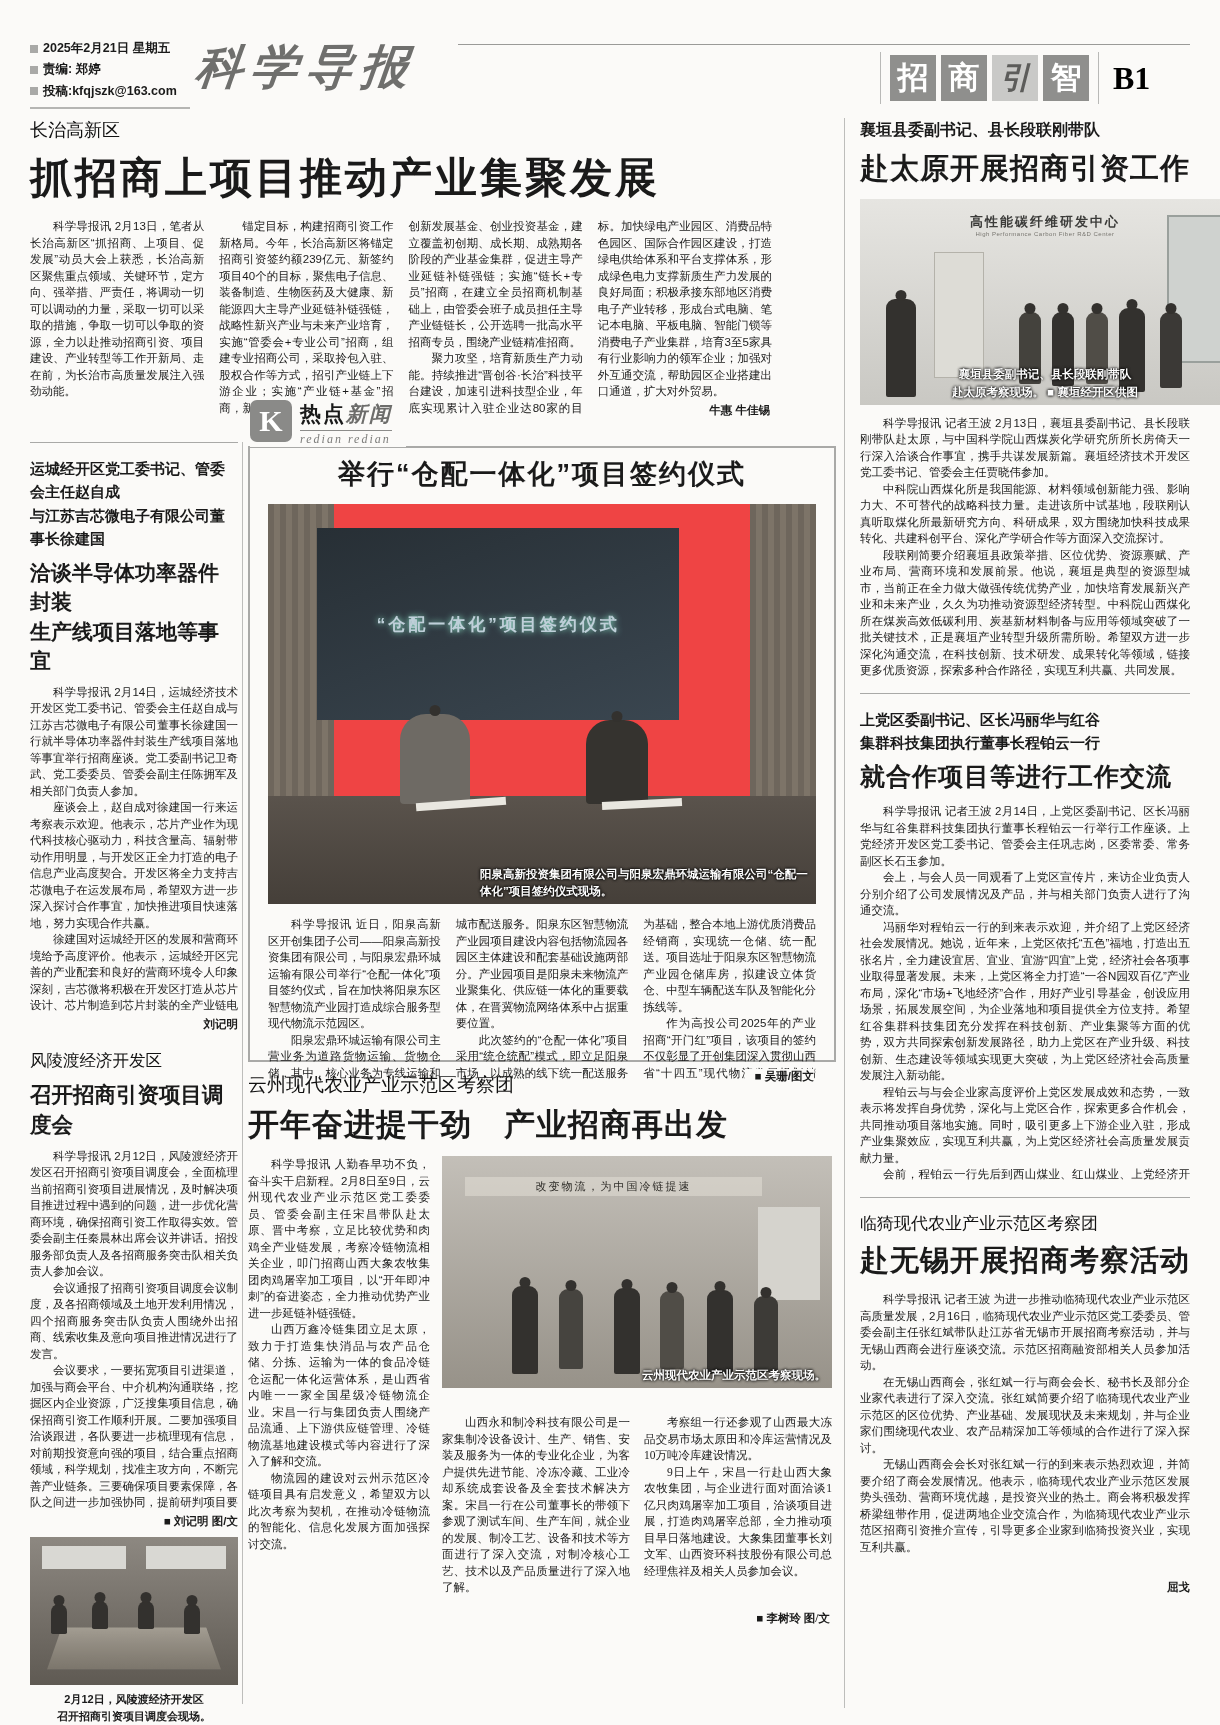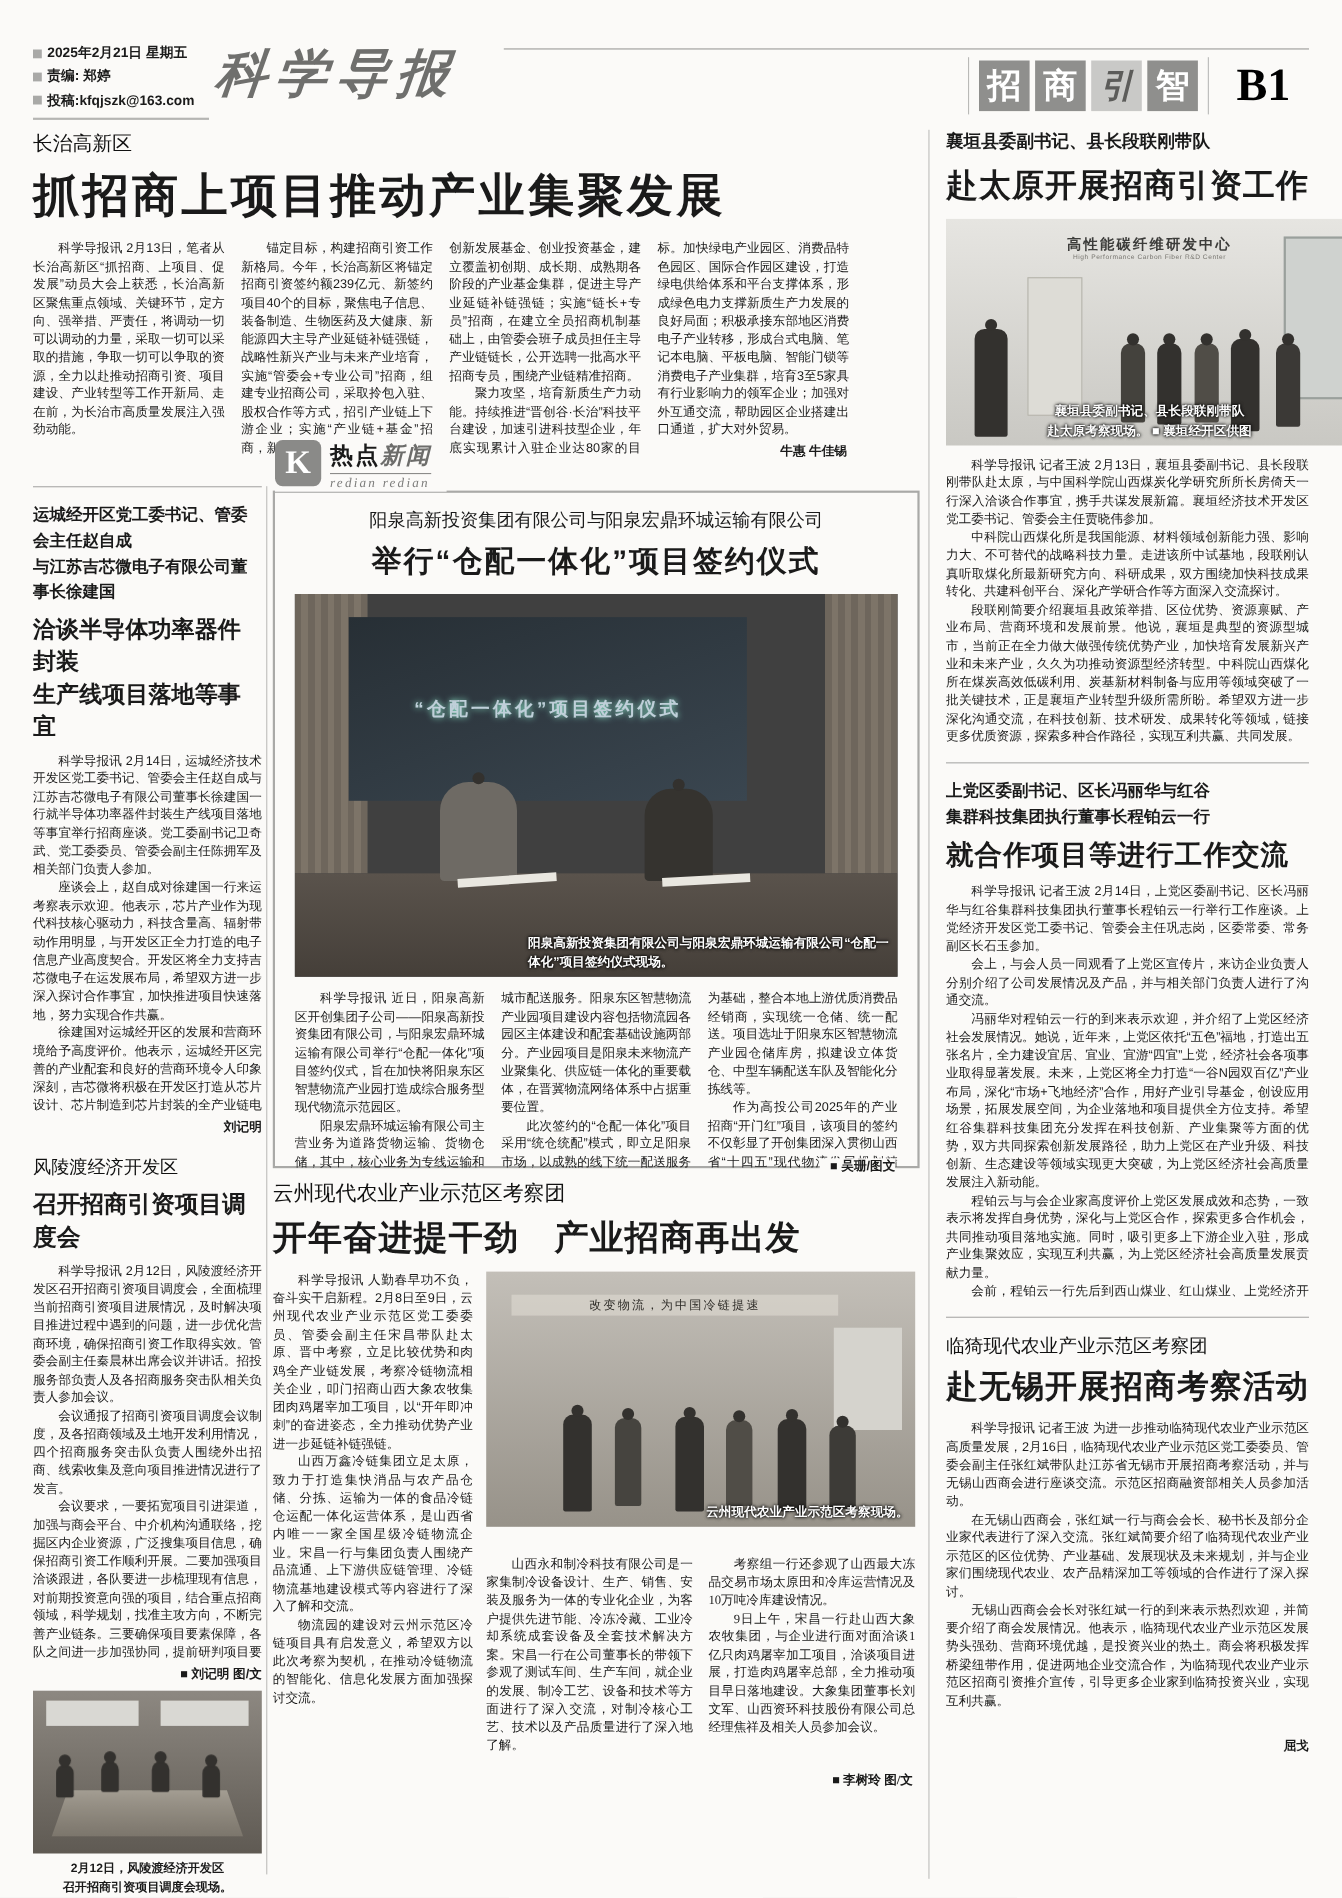--- a/index.html
+++ b/index.html
@@ -8,21 +8,21 @@
   .abs{position:absolute;}
   
   .h-info{left:30px;top:38px;width:160px;font-size:12.5px;font-weight:bold;line-height:1.7;border-bottom:2px solid #b5b5b3;padding-bottom:5px;}
   .h-info .row{display:flex;align-items:center;gap:5px;white-space:nowrap;}
   .bullet{display:inline-block;width:8px;height:8px;background:#a9a9a7;flex:0 0 auto;}
   .h-mast{left:196px;top:36px;font-family:"DejaVu Serif",serif;font-style:italic;font-weight:bold;font-size:47px;color:#6f6f6d;letter-spacing:8px;transform:skewX(-6deg);}
   .h-rule{left:458px;top:44px;width:732px;height:1px;background:#9a9a98;}
   .h-flag{left:876px;top:52px;display:flex;align-items:center;gap:5px;}
   .flagbox{width:46px;height:46px;background:#8f8f8d;color:#fff;font-size:31px;font-weight:900;display:flex;align-items:center;justify-content:center;}
   .flagbox.calli{background:#c9c9c7;color:#5c5c5a;font-family:"DejaVu Serif",serif;font-style:italic;}
-  .flag-b1{font-family:"Liberation Serif",serif;font-weight:bold;font-size:42px;margin-left:16px;color:#000;}
+  .flag-b1{font-family:"Liberation Serif",serif;font-weight:bold;font-size:32px;margin-left:5px;color:#000;}
   .flag-sep{width:1px;height:52px;background:#b9b9b7;margin:0 4px;}
   
   .kick{font-size:18px;color:#111;}
   .kick-s{font-size:15px;font-weight:bold;line-height:1.55;}
   .bigtitle{font-size:42px;font-weight:900;letter-spacing:3px;margin:8px 0 12px;white-space:nowrap;}
   .midtitle{font-size:29px;font-weight:900;letter-spacing:1px;margin:6px 0 10px;}
   .smalltitle{font-size:21px;font-weight:900;line-height:1.4;margin:8px 0 8px;}
   .body-t{font-size:11.5px;line-height:16.5px;text-align:justify;overflow:hidden;}
   .body-t p{margin:0;text-indent:2em;}
   .cols4{column-count:4;column-gap:15px;height:200px;}
@@ -154,23 +154,22 @@
   </div>
 
   <div id="hotnews" class="abs" style="left:248px;top:446px;width:584px;height:612px;">
     <div class="hn-logo">
       <div class="hn-k">K</div>
       <div class="hn-words">
         <div class="l1"><span>热点</span><span class="calli2">新闻</span></div>
         <div class="py">redian redian</div>
       </div>
     </div>
-    <div class="hn-kicker">阳泉高新投资集团有限公司与阳泉宏鼎环城运输有限公司</div>
     <div class="hn-title">举行“仓配一体化”项目签约仪式</div>
-    <div class="photo" style="width:548px;height:348px;margin:12px auto;background:#404040;">
+    <div class="photo" style="width:548px;height:400px;margin:12px auto;background:#ef4444;">
       <div class="wood" style="left:0;"></div>
       <div class="wood" style="right:0;"></div>
       <div class="scr">
           <span>“仓配一体化”项目签约仪式</span>
         </div>
       <div class="tbl"></div>
       <div class="fg" style="left:24%;bottom:25%;width:70px;height:90px;background:#6e6a64;border-radius:26px 26px 4px 4px;"></div>
       <div class="fg" style="left:58%;bottom:25%;width:62px;height:84px;background:#35332f;border-radius:24px 24px 4px 4px;"></div>
       <div style="position:absolute;left:27%;bottom:24%;width:90px;height:8px;background:#e9e7e0;transform:rotate(-4deg);"></div>
       <div style="position:absolute;left:61%;bottom:24%;width:80px;height:8px;background:#e9e7e0;transform:rotate(-3deg);"></div>

